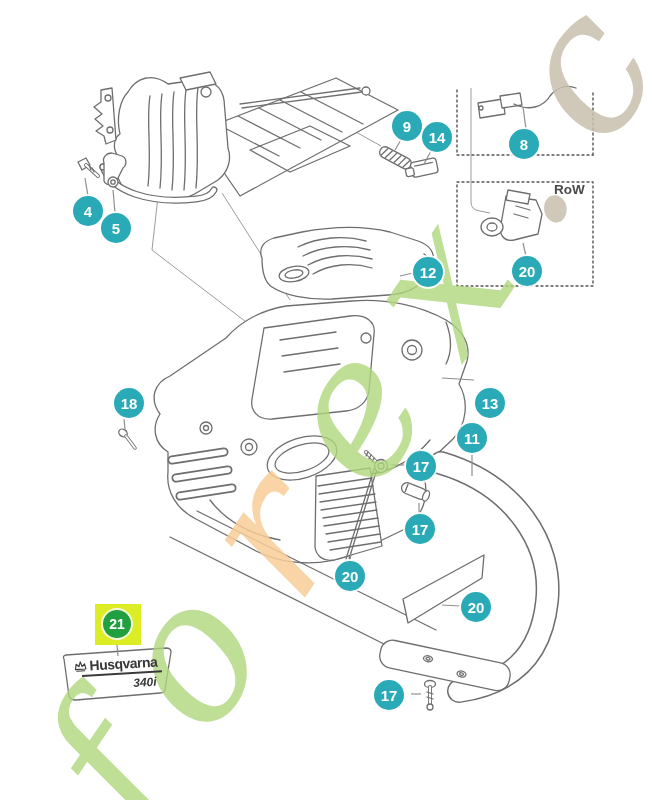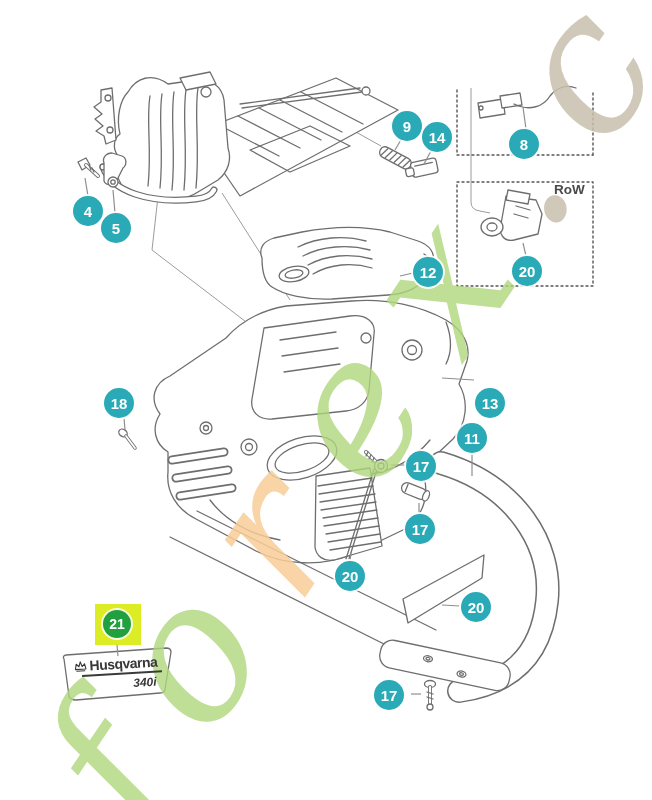--- a/index.html
+++ b/index.html
@@ -266,21 +266,21 @@
   <div class="hl-square"></div>
 
   <div class="callout" style="left:73px;top:196px">4</div>
   <div class="callout" style="left:101px;top:213px">5</div>
   <div class="callout" style="left:392px;top:111px">9</div>
   <div class="callout" style="left:422px;top:122px">14</div>
   <div class="callout" style="left:509px;top:129px">8</div>
   <div class="callout" style="left:413px;top:257px">12</div>
   <div class="callout" style="left:512px;top:256px">20</div>
   <div class="callout" style="left:475px;top:388px">13</div>
-  <div class="callout" style="left:104px;top:388px">18</div>
+  <div class="callout" style="left:114px;top:388px">18</div>
   <div class="callout" style="left:457px;top:423px">11</div>
   <div class="callout" style="left:406px;top:451px">17</div>
   <div class="callout" style="left:405px;top:514px">17</div>
   <div class="callout" style="left:335px;top:561px">20</div>
   <div class="callout" style="left:461px;top:592px">20</div>
   <div class="callout" style="left:374px;top:680px">17</div>
   <div class="callout green" style="left:103px;top:610px">21</div>
 
   <div class="row-label">RoW</div>
 

